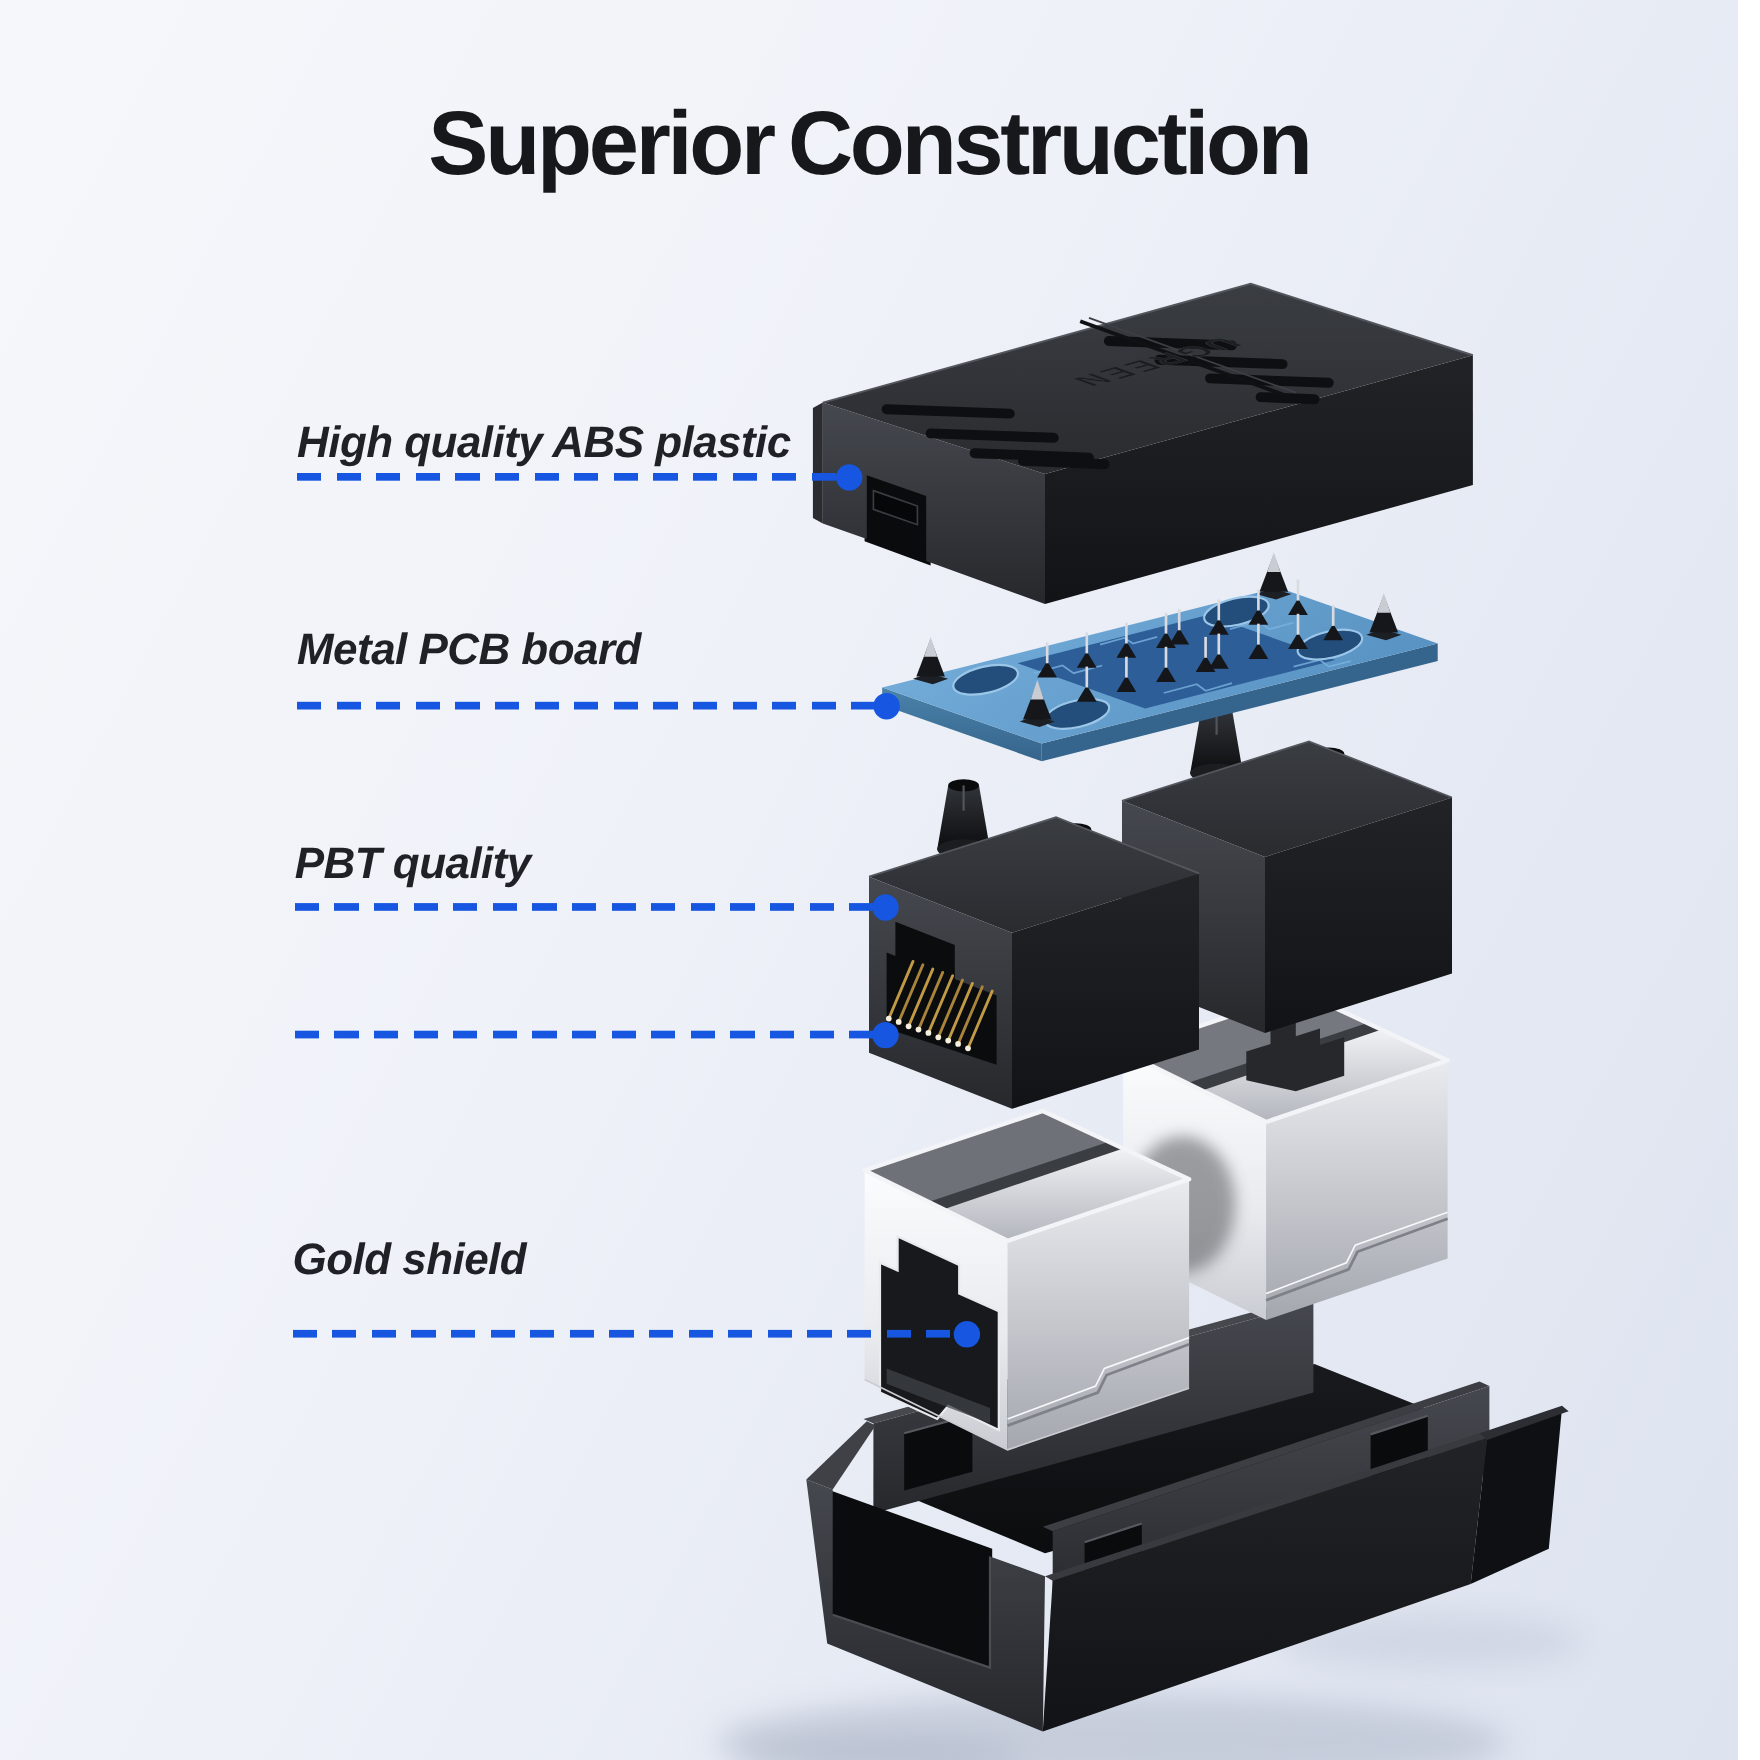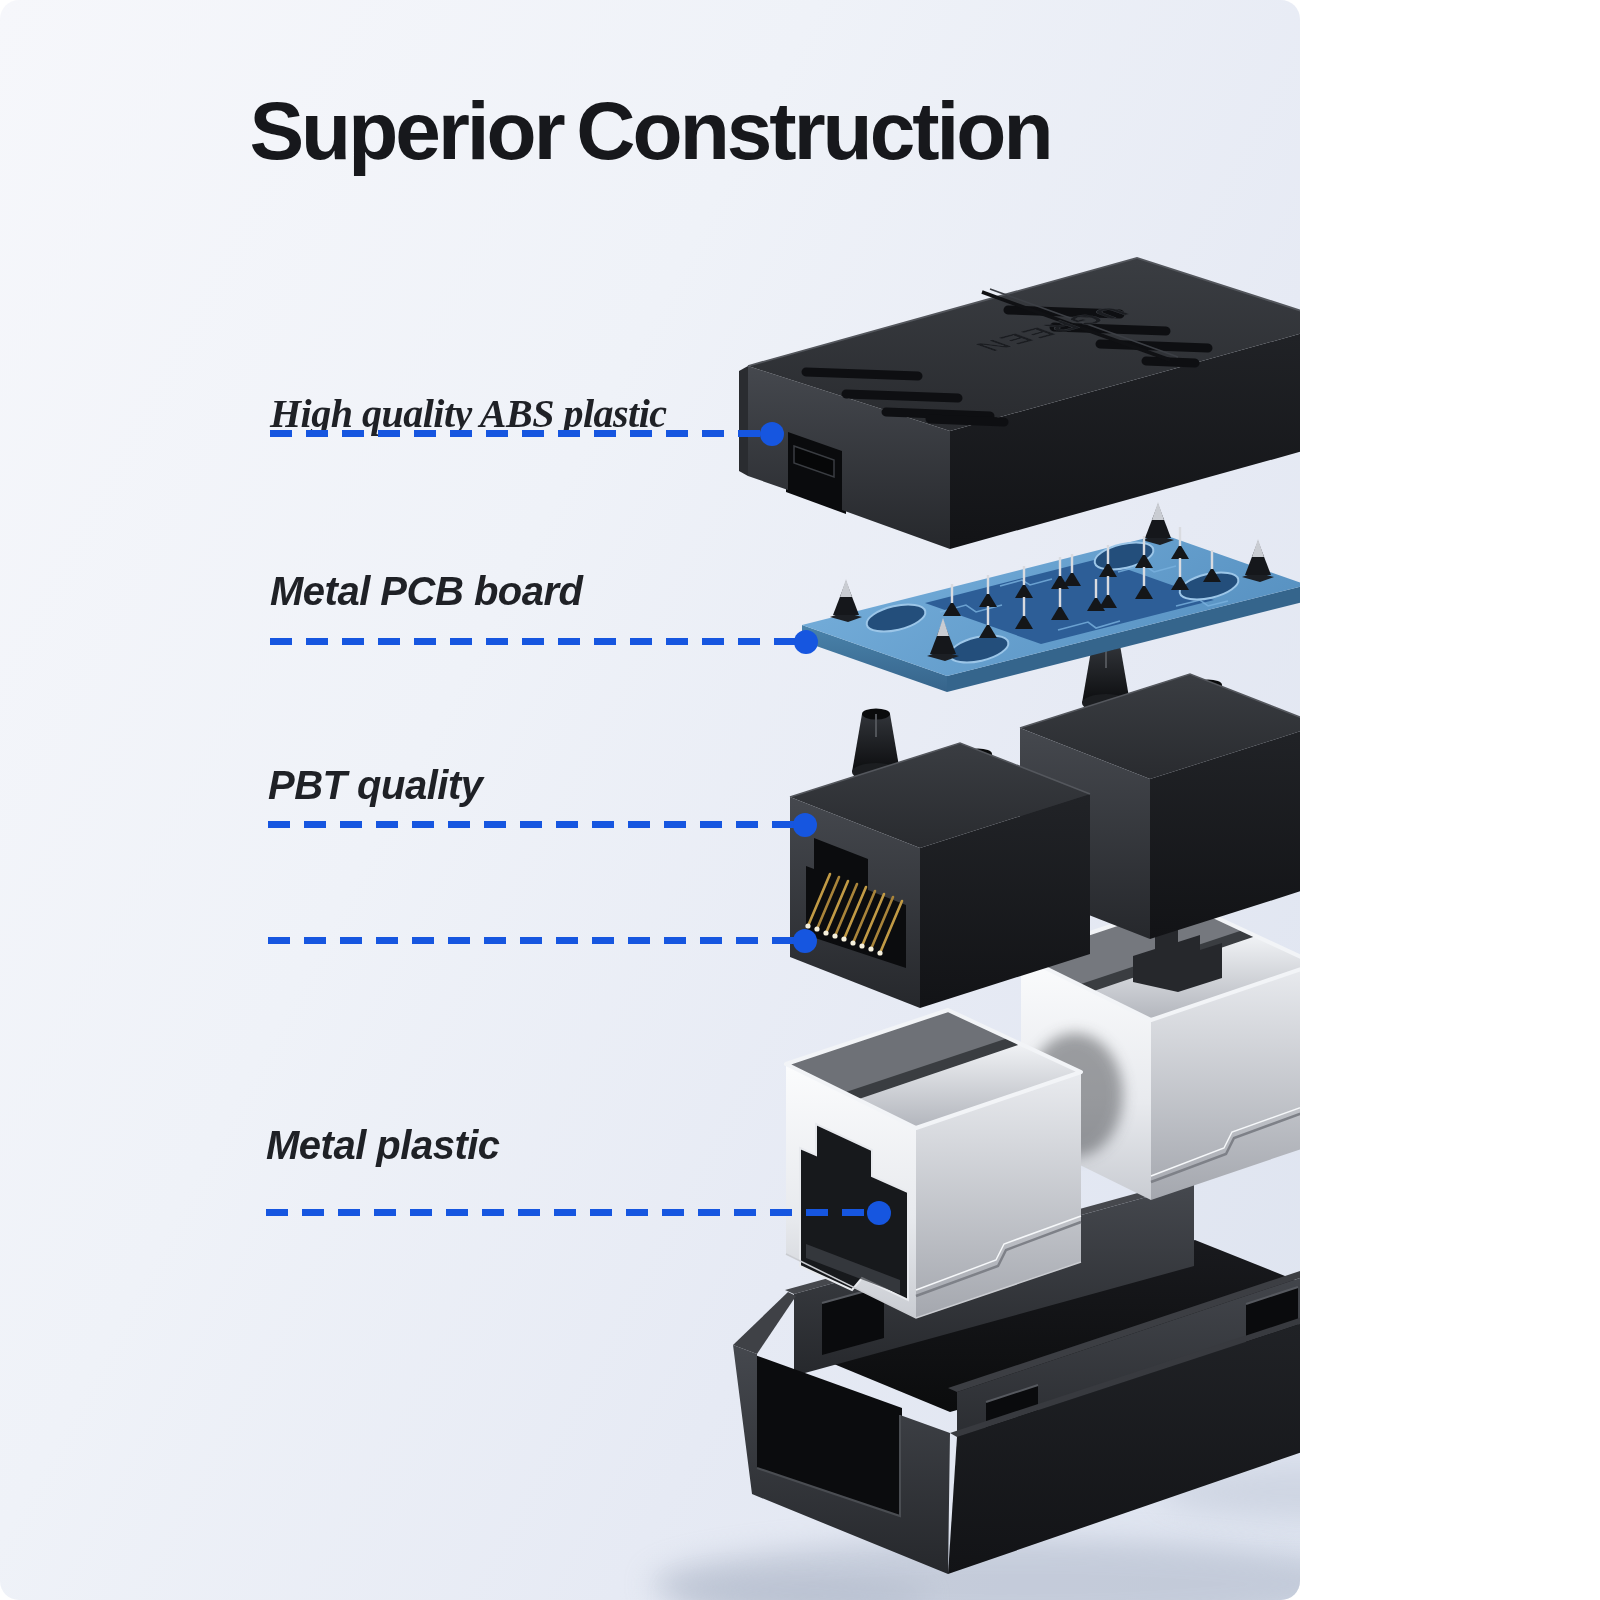--- a/index.html
+++ b/index.html
@@ -1,20 +1,19 @@
 <!DOCTYPE html>
 <html><head>
 <meta charset="utf-8">
 <style>
   html,body{margin:0;padding:0;}
   .stage{
-    position:relative;width:1300px;height:1600px;overflow:hidden;
+    position:relative;width:1580px;height:1600px;overflow:hidden;
     background:linear-gradient(118deg,#f6f7fb 0%,#eff2f8 38%,#e6eaf4 68%,#dde3ef 100%);
     font-family:"Liberation Sans",sans-serif;
-    border-radius:19px;
   }
   .title{
     position:absolute;left:0;right:0;top:84px;margin:0;text-align:center;
     font-size:82px;font-weight:800;letter-spacing:-3px;word-spacing:-6px;color:#17181c;
   }
   .label{position:absolute;z-index:5;}
   .label .txt{
     display:block;font-style:italic;font-weight:700;font-size:40px;line-height:1.05;
     color:#1f2126;letter-spacing:-0.5px;white-space:nowrap;
   }
@@ -331,21 +330,21 @@
         <line x1="1146" y1="361" x2="1195" y2="363"></line>
       </g>
       <g>
         <line x1="982" y1="292" x2="1170" y2="360" stroke="#101114" stroke-width="3.5"></line>
         <line x1="990" y1="289" x2="1178" y2="357" stroke="#3c3f45" stroke-width="1.6"></line>
       </g>
       <text transform="matrix(-0.963,0.267,-0.941,-0.34,1041,326)" font-family="Liberation Sans, sans-serif" font-size="30" font-weight="bold" letter-spacing="3" text-anchor="middle" fill="#1b1d21" stroke="#3b3e44" stroke-width="0.6">UGREEN</text>
     </g>
   </svg>
 
-  <div class="label" style="left:270px; top:393px;font-family:Liberation Serif, serif;">
+  <div class="label" style="left:270px; top:381px;">
     <span class="txt">High quality ABS plastic</span>
   </div>
   <div class="leader" style="left:270px; top:430px; width:496px;">
     <span class="dot"></span>
   </div>
 
   <div class="label" style="left:270px; top:570px;">
     <span class="txt">Metal PCB board</span>
   </div>
   <div class="leader" style="left:270px; top:638px; width:530px;">
@@ -357,19 +356,19 @@
   </div>
   <div class="leader" style="left:268px; top:821px; width:531px;">
     <span class="dot"></span>
   </div>
 
   <div class="leader" style="left:268px; top:937px; width:531px;">
     <span class="dot"></span>
   </div>
 
   <div class="label" style="left:266px; top:1124px;">
-    <span class="txt">Metal plastic</span>
+    <span class="txt">Gold shield</span>
   </div>
   <div class="leader" style="left:266px; top:1209px; width:607px;">
     <span class="dot"></span>
   </div>
 
 </div>
 
 </body></html>

